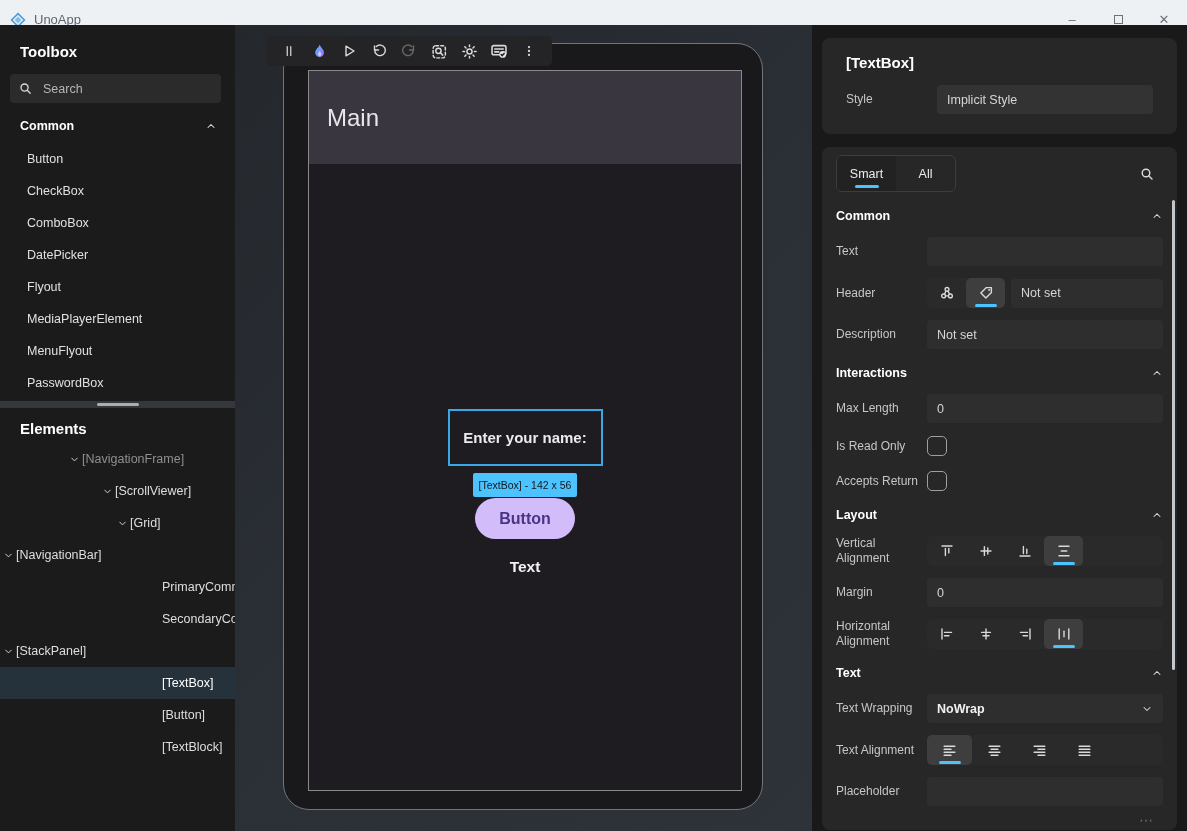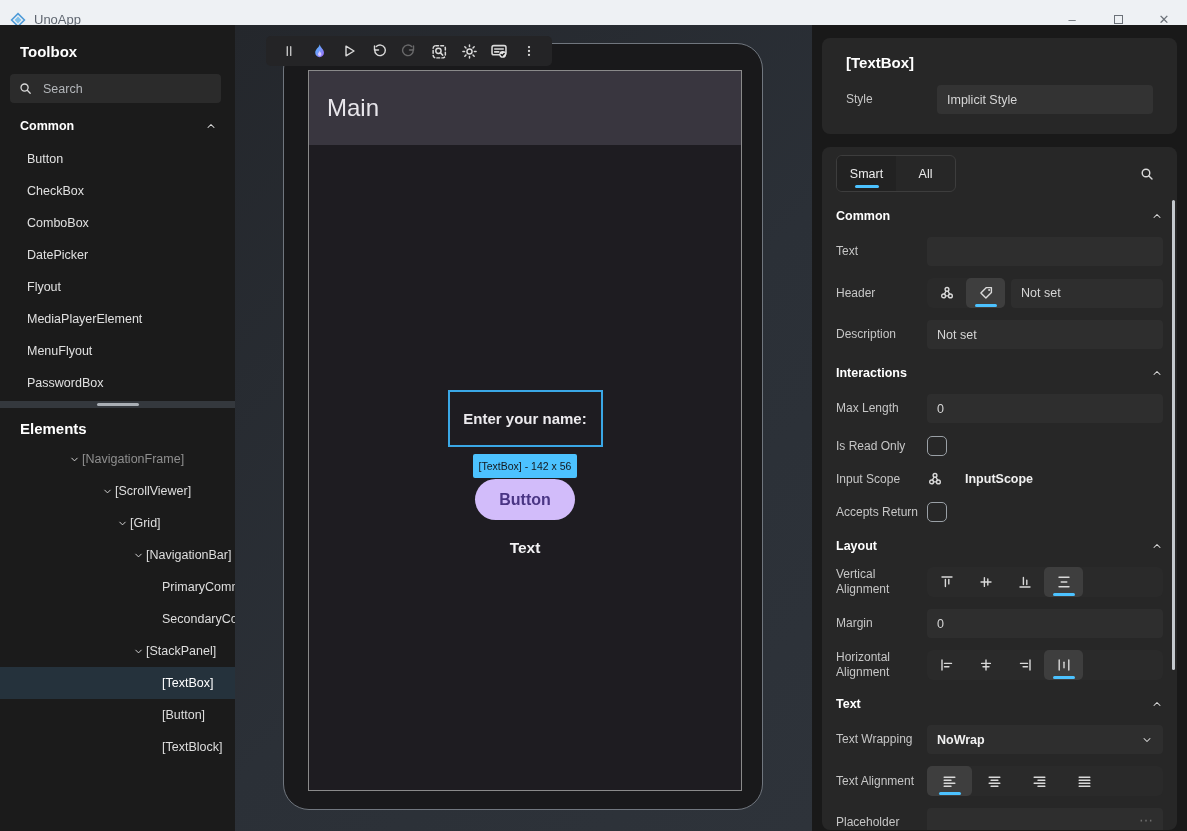--- a/index.html
+++ b/index.html
@@ -35,34 +35,34 @@
   .splitter { height:7px; background:#34383d; display:flex; align-items:center; justify-content:center; margin-top:2px; }
   .splitter .handle { width:42px; height:3px; border-radius:2px; background:#a9aeb4; }
   .tree { margin-top:6px; }
   .tree-row { height:32px; display:flex; align-items:center; font-size:12.5px; color:#dedede;
     white-space:nowrap; overflow:hidden; cursor:default; }
   .tree-row .tchev { width:16px; flex:0 0 16px; display:flex; justify-content:center; }
   .tree-row .spacer { width:16px; flex:0 0 16px; }
   .tree-row.dimmed { color:#8f8f8f;text-align:center; }
   .tree-row.selected { background:#25323c; color:#fff; }
   .d0{padding-left:66px;} .d1{padding-left:82px;} .d2{padding-left:99px;}
-  .d3{padding-left:114px;} .d4{padding-left:130px;} .d5{padding-left:146px;}
+  .d3{padding-left:114px;} .d4{} .d5{padding-left:146px;}
 
   
   .canvas { position:absolute; left:235px; top:25px; width:577px; height:806px;
     background:linear-gradient(135deg,#24272c 0%,#2b3037 55%,#2e333a 100%); }
   .floatbar { position:absolute; left:31px; top:11px; height:30px; background:#242426;
     border-radius:5px; display:flex; align-items:center; padding:0 8px; z-index:5; }
   .fb-btn { width:30px; height:30px; display:flex; align-items:center; justify-content:center; cursor:default; }
   .fb-btn.dim { opacity:.38; }
   .phone { position:absolute; left:48px; top:18px; width:480px; height:767px; background:#19191b;
     border:1px solid #70767e; border-radius:26px; }
   .screen { position:absolute; left:24px; top:26px; width:434px; height:721px;
     border:1px solid #8a8a8a; background:#1e1c21; overflow:hidden; }
-  .navbar { height:74px; background:#39363f; display:flex; align-items:center; }
+  .navbar { height:93px; background:#39363f; display:flex; align-items:center; }
   .navbar .pgtitle { margin-left:18px; font-size:24px; font-weight:500; color:#e8e6eb; }
   .screen-body { position:relative; height:647px; display:flex; flex-direction:column; align-items:center; }
   .sel-textbox { margin-top:245px; width:155px; height:57px; border:2px solid #3aa7e6;
     display:flex; align-items:center; justify-content:center; }
   .sel-textbox .tbtext { font-size:15px; font-weight:bold; color:#eceaee; }
   .sel-badge { margin-top:7px; background:#4cc2ff; color:#14181c; font-size:10.5px;
     padding:6px 6px; border-radius:2px; }
   .uibutton { margin-top:1px; width:100px; height:41px; border-radius:21px; background:#d2bcfa;
     border:none; font-size:16px; font-weight:bold; color:#4a3584; cursor:default;
     font-family:"Liberation Sans",sans-serif; }
@@ -388,34 +388,20 @@
     </div>
     <div class="prow">
       <div class="plabel">Max Length</div>
       <div class="pinput">0</div>
     </div>
     <div class="prow" style="margin-top:13px;">
       <div class="plabel">Is Read Only</div>
       <div class="checkbox"></div>
     </div>
     <div class="prow" style="margin-top:15px;">
-      <div class="plabel">Input Scope</div>
-      <div class="scopecell">
-        <span>
-          <svg width="16" height="16" viewBox="0 0 16 16">
-            <circle class="st" cx="8" cy="4.4" r="1.9"></circle>
-              <circle class="st" cx="4.6" cy="10.9" r="1.9"></circle>
-              <circle class="st" cx="11.4" cy="10.9" r="1.9"></circle>
-            <path class="st" d="M7.1 6 L5.4 9.2 M8.9 6 L10.6 9.2 M6.5 10.9 h3"></path>
-          </svg>
-        </span>
-        <span class="boldval">InputScope</span>
-      </div>
-    </div>
-    <div class="prow" style="margin-top:15px;">
       <div class="plabel">Accepts Return</div>
       <div class="checkbox"></div>
     </div>
 
     <div class="isec-head">
       <span class="lbl">Layout</span>
       <span>
           <svg width="12" height="12" viewBox="0 0 16 16">
             <path class="st" d="M4 10 L8 6 L12 10"></path>
           </svg>

